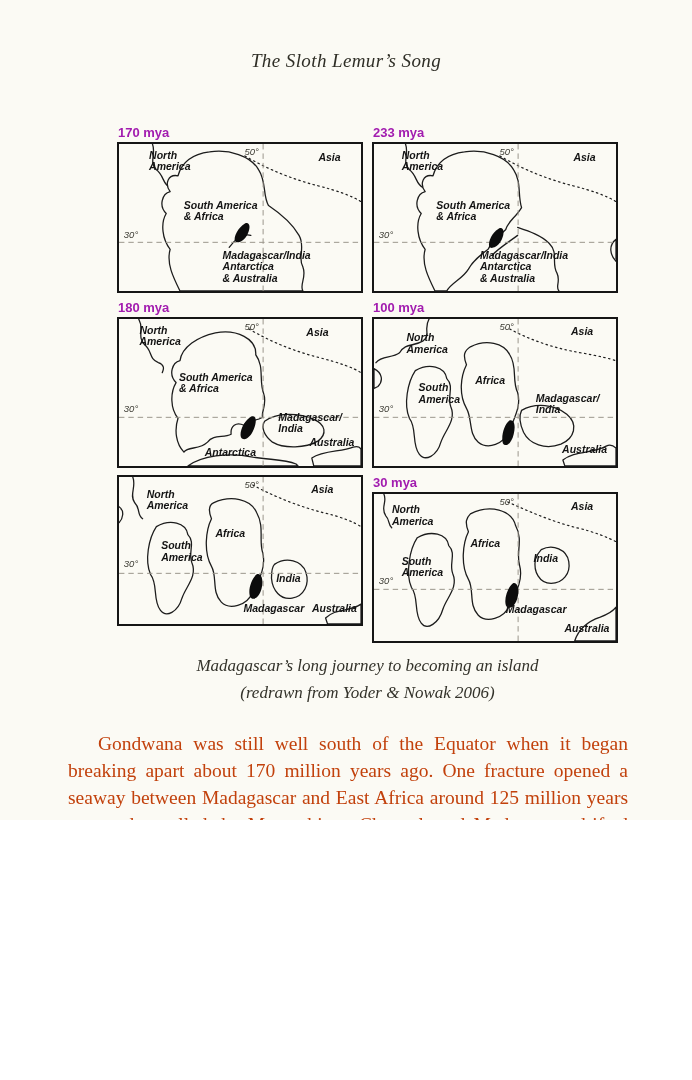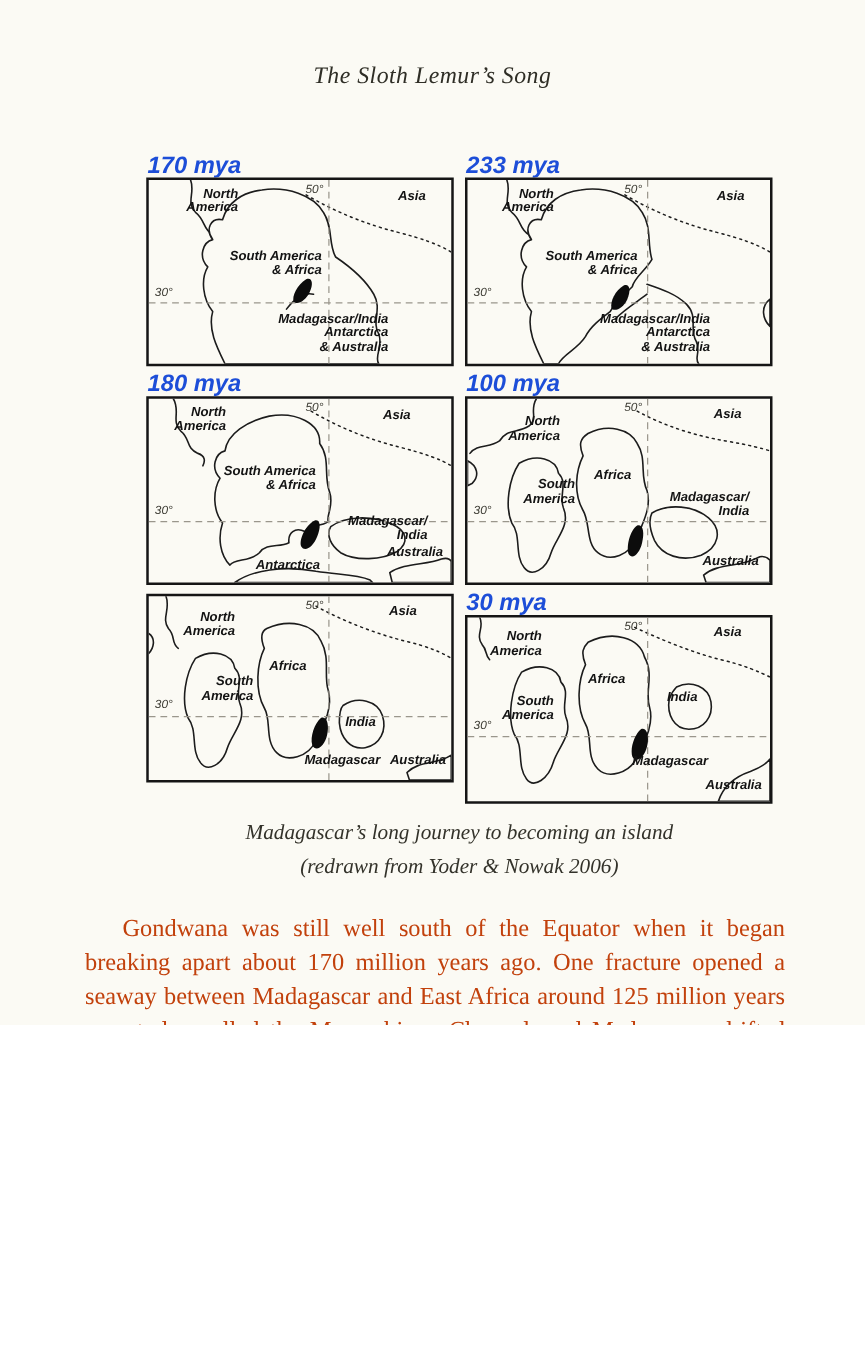--- a/index.html
+++ b/index.html
@@ -10,31 +10,31 @@
   }
   .running-head {
     position:absolute; top:50px; left:0; width:100%;
     text-align:center; font-style:italic; font-size:19px;
     letter-spacing:0.4px; color:#2f2e26;
   }
   .figure { position:absolute; left:117px; top:125px; width:501px; height:585px; }
   .panel { position:absolute; width:246px; }
   .panel-title {
     font-family:"Liberation Sans", sans-serif; font-weight:bold;
-    font-size:19px; color:#1d4ed8; margin:0 0 2px 1px; line-height:15px;font-style:italic;
+    font-size:13px; color:#a21caf; margin:0 0 2px 1px; line-height:15px;
   }
   .map {
     position:relative; width:246px; height:151px;
     border:2px solid #151515; background:#fbfaf4; box-sizing:border-box;
   }
   .map svg { position:absolute; left:0; top:0; width:100%; height:100%; display:block; }
   .mlbl {
     position:absolute; font-family:"Liberation Sans", sans-serif;
     font-weight:bold; font-style:italic; font-size:10.5px; line-height:11.5px;
-    color:#131313; white-space:pre-line; text-align:right;
+    color:#131313; white-space:pre-line; text-align:left;
     transform:translateX(-50%);
   }
   .mlbl.deg {
     font-weight:normal; font-size:9.5px; color:#3c3b33; transform:none;
   }
   .mlbl.deg50 { transform:translateX(-104%); }
   .fig-caption {
     position:absolute; top:527px; left:0; width:100%;
     text-align:center; font-style:italic; font-size:17px;
     line-height:27px; color:#33322a;

